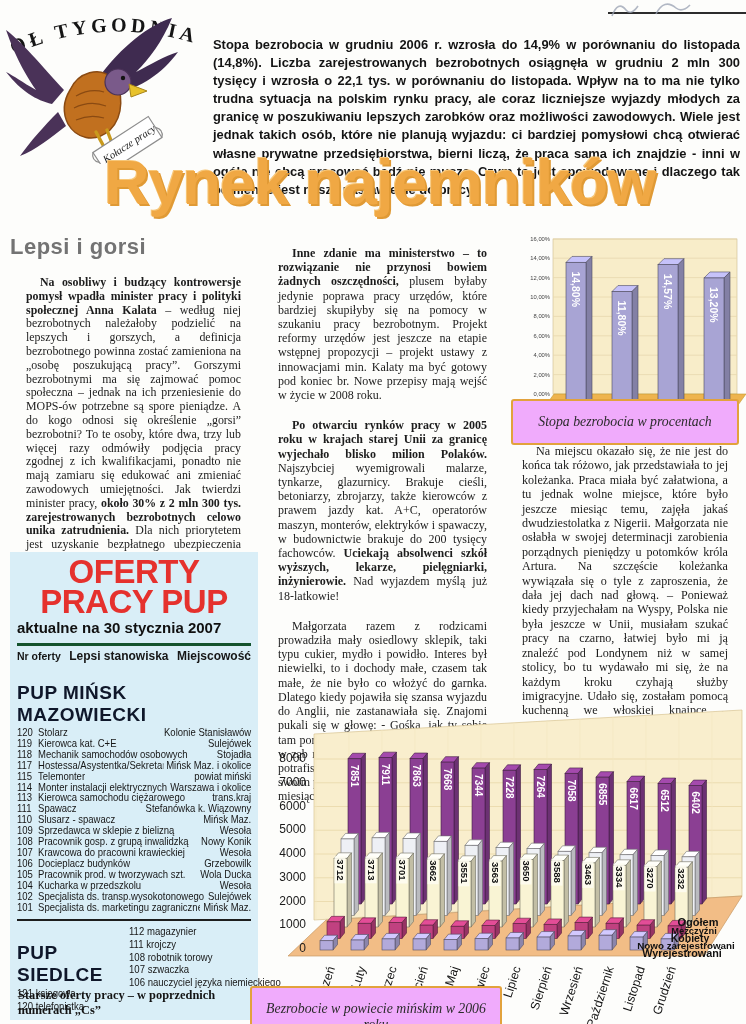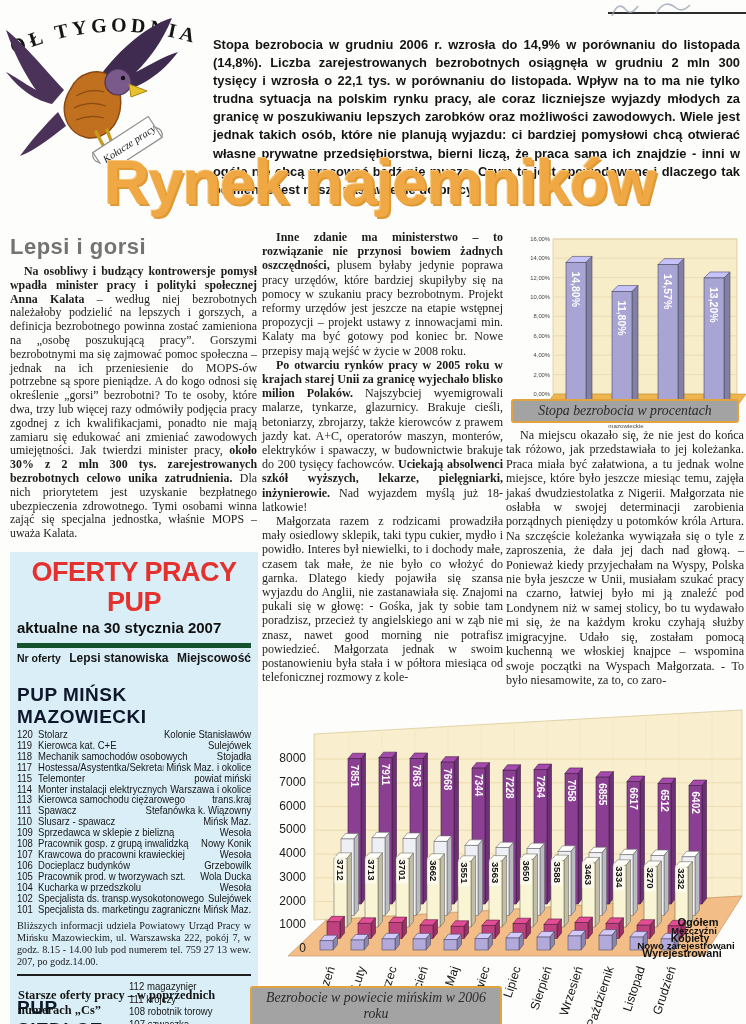--- a/index.html
+++ b/index.html
@@ -14,32 +14,32 @@
   #main-title{position:absolute;left:104px;top:146px;width:640px;text-align:left;
         font-size:63px;font-weight:bold;letter-spacing:-1px;color:#f0a844;
         text-shadow:2px 2px 0 #e09a35, -1px -1px 0 #f7c779;}
   
   .col{position:absolute;}
   #col1{left:10px;top:234px;width:247px;}
   #col2{left:262px;top:230px;width:241px;}
   #col3{left:506px;top:428px;width:238px;}
   h2.orange{margin:0 0 5px 0;font-size:22px;font-weight:bold;color:#737373;letter-spacing:.5px;}
   #col2 h2.orange{margin:7px 0 3px 0;}
-  .bt{margin:0;font-family:"Liberation Serif",serif;font-size:11.9px;line-height:13.8px;
+  .bt{margin:16px;font-family:"Liberation Serif",serif;font-size:11.9px;line-height:13.8px;
       text-align:justify;color:#1c1c1c;}
   #col2 .bt{font-size:12px;line-height:14.2px;}
   #col3 .bt{font-size:12.1px;line-height:14.4px;}
   .ind{text-indent:14px;}
   .b{font-weight:bold;}
   
   #jobbox{position:absolute;left:10px;top:552px;width:248px;background:#d9eef7;
           padding:5px 7px 6px 7px;box-sizing:border-box;}
-  #job-title{text-align:center;font-size:27px;font-weight:bold;color:#e63council;color:#e5312d;letter-spacing:-.5px;line-height:30px;}
+  #job-title{text-align:center;font-size:33px;font-weight:bold;color:#e63council;color:#e5312d;letter-spacing:-.5px;line-height:30px;}
   #job-subtitle{font-size:15px;font-weight:bold;color:#101010;margin-top:2px;}
-  #job-cols{display:flex;align-items:baseline;margin-top:7px;border-top:5px solid #14532d;padding-top:3px;}
+  #job-cols{display:flex;align-items:baseline;margin-top:7px;border-top:3px solid #14532d;padding-top:3px;}
   #job-cols .c1{font-size:10.5px;font-weight:bold;}
   #job-cols .c2{flex:1;text-align:center;font-size:12px;font-weight:bold;}
   #job-cols .c3{font-size:12px;font-weight:bold;}
   .pup-head{font-size:19px;font-weight:bold;color:#0f172a;letter-spacing:.5px;margin:19px 0 2px 0;}
   #job-rows{width:256px;transform:scaleX(.915);transform-origin:left top;}
   .job-row{display:flex;gap:3px;font-size:10.4px;line-height:10.9px;white-space:nowrap;}
   .job-row .num{width:20px;flex:none;}
   .job-row .pos{flex:1;overflow:hidden;}
   .job-row .loc{text-align:right;flex:none;}
   .note{font-family:"Liberation Serif",serif;font-size:10.2px;line-height:11.9px;
@@ -47,23 +47,23 @@
   #divider{border-top:2px solid #1d1d1d;margin:6px 0 2px 0;}
   #siedlce{display:flex;gap:4px;}
   #siedlce .lcol{width:108px;flex:none;}
   #siedlce .rcol{flex:1;padding-top:3px;}
   .sied-item{font-size:10.3px;line-height:12.6px;white-space:nowrap;transform:scaleX(.93);transform-origin:left top;}
   #job-footer{position:absolute;left:18px;top:988px;width:246px;font-family:"Liberation Serif",serif;
       font-weight:bold;font-size:12.4px;color:#141414;}
   
   #chart1{position:absolute;left:503px;top:233px;overflow:visible;}
   #chart2{position:absolute;left:256px;top:706px;overflow:visible;}
-  .caption{position:absolute;background:#a3a3a3;border:2px solid #e2a23c;border-radius:3px;
+  .caption{position:absolute;background:#f0abfc;border:2px solid #e2a23c;border-radius:3px;
      font-family:"Liberation Serif",serif;font-style:italic;font-size:13.8px;color:#2b2b2b;
-     text-align:center;padding:2px 4px;box-sizing:border-box;z-index:5;}
+     text-align:center;padding:13px 4px;box-sizing:border-box;z-index:5;}
   #cap1{left:511px;top:399px;width:228px;}
   #cap2{left:250px;top:986px;width:252px;}
 </style>
 </head>
 <body>
 
 <div class="page">
 
   <div id="topline"></div>
   <svg id="squiggle" width="120" height="22" viewBox="0 0 120 22">
@@ -248,21 +248,20 @@
           <span class="num">102</span>
           <span class="pos">Specjalista ds. transp.wysokotonowego</span>
           <span class="loc">Sulejówek</span>
         </div>
         <div class="job-row">
           <span class="num">101</span>
           <span class="pos">Specjalista ds. marketingu zagranicznego</span>
           <span class="loc">Mińsk Maz.</span>
         </div>
       </div>
-    <div class="note">Bliższych informacji udziela Powiatowy Urząd Pracy w Mińsku Mazowieckim, ul. Warszawska 222, pokój 7, w godz. 8.15 - 14.00 lub pod numerem tel. 759 27 13 wew. 207, po godz.14.00.</div>
     <div id="divider"></div>
     <div id="siedlce">
       <div class="lcol">
         <div class="pup-head">PUP SIEDLCE</div>
         <div>
             <div class="sied-item" style="white-space: normal;">121 księgowa</div>
             <div class="sied-item" style="white-space: normal;">120 telefonistka</div>
           </div>
       </div>
       <div class="rcol">

